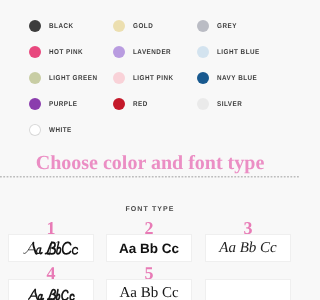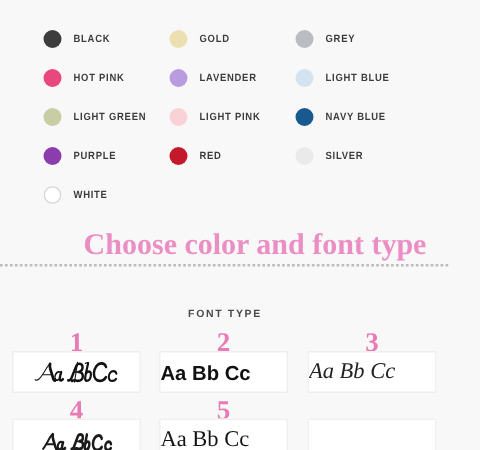--- a/index.html
+++ b/index.html
@@ -6,29 +6,29 @@
   body{width:300px;height:300px;background:#f8f8f8;font-family:"Liberation Sans",sans-serif;overflow:hidden;
     -webkit-font-smoothing:antialiased;text-rendering:geometricPrecision;}
   .palette{position:absolute;left:0;top:0;width:300px;}
   .swatch-row{position:absolute;display:flex;align-items:center;}
   .dot{width:12px;height:12px;border-radius:50%;flex:none;}
   .sw-label{margin-left:8px;font-size:7px;font-weight:700;letter-spacing:0.55px;color:#3c3c3c;
     white-space:nowrap;transform:scaleX(0.9);transform-origin:left center;}
   .divider{position:absolute;left:0;top:175px;width:300px;height:4px;}
   .divider svg{display:block;}
   .title{position:absolute;left:0;top:152px;width:300px;text-align:center;color:#eb8ec4;
-    font-family:"Liberation Serif",serif;font-weight:700;font-size:20px;line-height:23px;padding-left:20px;}
+    font-family:"Liberation Serif",serif;font-weight:700;font-size:20px;line-height:23px;}
   .fonttype{position:absolute;left:0;top:206px;width:300px;text-align:center;font-size:7px;
     font-weight:700;letter-spacing:1.1px;color:#4a4a4a;}
   .grid{position:absolute;left:0;top:0;width:300px;}
   .cell{position:absolute;}
   .num{position:absolute;left:0;right:0;text-align:center;color:#e87bb6;
     font-family:"Liberation Serif",serif;font-weight:700;font-size:18px;line-height:13px;height:13px;}
   .box{position:absolute;left:0;right:0;height:28px;background:#fff;border:1px solid #efefef;
-    box-sizing:border-box;display:flex;align-items:center;overflow:hidden;}
+    box-sizing:border-box;display:flex;align-items:center;justify-content:center;overflow:hidden;}
   .sg{fill:none;stroke:#131313;stroke-linecap:round;stroke-linejoin:round;}
   .sg2{fill:none;stroke:#1b1b1b;stroke-linecap:round;stroke-linejoin:round;}
 </style>
 </head>
 <body>
 
 <div class="palette">
     <div class="swatch-row" style="left: 29px; top: 20px;">
       <div class="dot" style="background: rgb(61, 61, 61);"></div>
       <div class="sw-label">BLACK</div>

